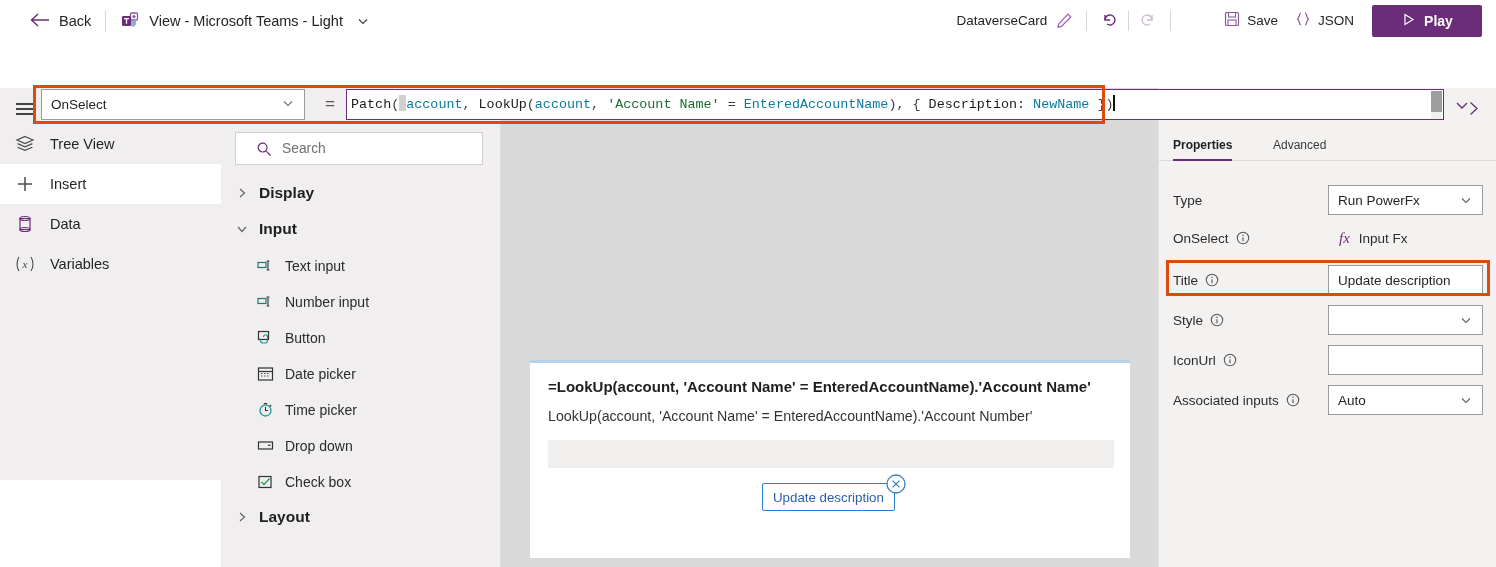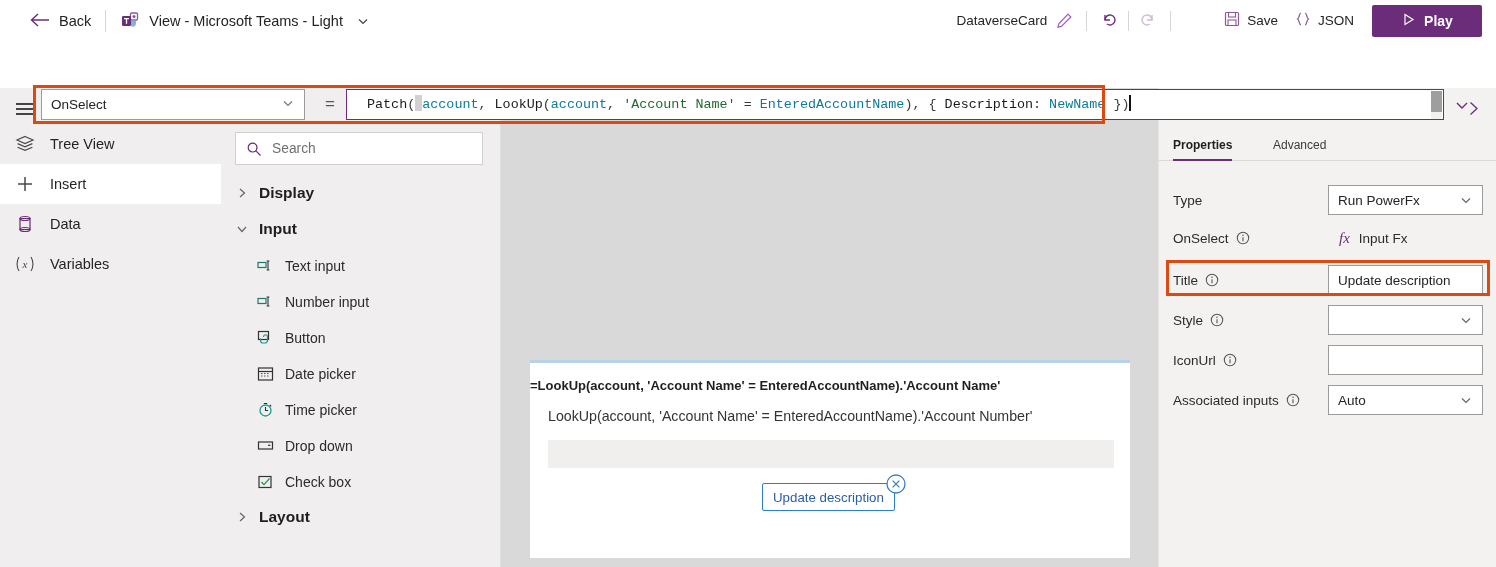--- a/index.html
+++ b/index.html
@@ -78,21 +78,21 @@
     position: absolute; left: 322px; top: 55px; width: 16px; height: 16px;
     color: #5a5a5a; font-size: 17px; line-height: 16px; text-align: center;
     z-index: 7;
   }
   #fx-input {
     position: absolute; left: 346px; top: 48px; width: 1098px; height: 31px;
     background: #ffffff; border: 1px solid #6b2c79;
     z-index: 5; overflow: hidden;
   }
   #fx-text {
-    position: absolute; left: 20px; top: 5px;
+    position: absolute; left: 4px; top: 5px;
     font-family: "Liberation Mono", monospace;
     font-size: 13.4px; white-space: nowrap; line-height: 20px;
   }
   .tk-fn { color: #1a1a1a; }
   .tk-id { color: #0b7a9b; }
   .tk-str { color: #1f6b2e; }
   .tk-pun { color: #3b3b3b; }
   .caret-box {
     display: inline-block; width: 7px; height: 16px;
     background: rgba(0,0,0,.18); vertical-align: -3px;
@@ -109,21 +109,21 @@
     position: absolute; left: 0; top: 0; width: 11px; height: 21px;
     background: #9e9e9e; display: block;
   }
   #fx-expand {
     position: absolute; left: 1452px; top: 54px; width: 20px; height: 20px;
     cursor: pointer; z-index: 7;
   }
 
   
   #rail {
-    position: absolute; left: 0; top: 88px; width: 221px; height: 479px;
+    position: absolute; left: 0; top: 88px; width: 221px; height: 392px;
     background: #f0eeee;
   }
   .hamburger {
     position: absolute; left: 16px; top: 14px; width: 18px; height: 14px;
     cursor: pointer;
   }
   .hamburger span {
     position: absolute; left: 0; width: 18px; height: 1.6px; background: #444;
   }
   .hamburger span:nth-child(1) { top: 1px; }
@@ -150,21 +150,21 @@
     position: absolute; left: 14px; top: 8px; margin: 0;
     font-size: 19px; font-weight: bold; color: #1f1f1f;
   }
   #insert-close {
     position: absolute; right: 14px; top: 11px; width: 18px; height: 18px;
     cursor: pointer;
   }
   #insert-search {
     position: absolute; left: 14px; top: 44px; width: 248px; height: 33px;
     background: #ffffff; border: 1px solid #d2d0ce;
-    display: flex; align-items: center; padding: 0 10px; cursor: text;
+    display: flex; align-items: center; padding: 0 20px; cursor: text;
   }
   #insert-search .sic { width: 16px; height: 16px; margin-right: 10px; }
   #insert-search .ph { font-size: 13.8px; color: #707070; }
 
   .grp {
     position: absolute; left: 14px; display: flex; align-items: center;
     gap: 10px; cursor: pointer;
   }
   .grp .chv { width: 14px; height: 14px; color: #555; }
   .grp .gt { font-size: 15.5px; font-weight: bold; color: #1f1f1f; }
@@ -179,22 +179,22 @@
   
   #canvas {
     position: absolute; left: 501px; top: 88px; width: 657px; height: 479px;
     background: #d9d9d9;
   }
   #card {
     position: absolute; left: 29px; top: 272px; width: 600px; height: 198px;
     background: #ffffff; border-top: 3px solid #b7d2e8;
   }
   #card .fline1 {
-    position: absolute; left: 0; top: 15px;
-    font-size: 13px; font-weight: bold; color: #1f1f1f; white-space: nowrap;
+    position: absolute; left: 18px; top: 15px;
+    font-size: 15px; font-weight: bold; color: #1f1f1f; white-space: nowrap;
   }
   #card .fline2 {
     position: absolute; left: 18px; top: 45px;
     font-size: 14.2px; color: #333; white-space: nowrap;
   }
   #card-input {
     position: absolute; left: 18px; top: 77px; width: 566px; height: 28px;
     background: #f1efee;
   }
   .cbtn {

